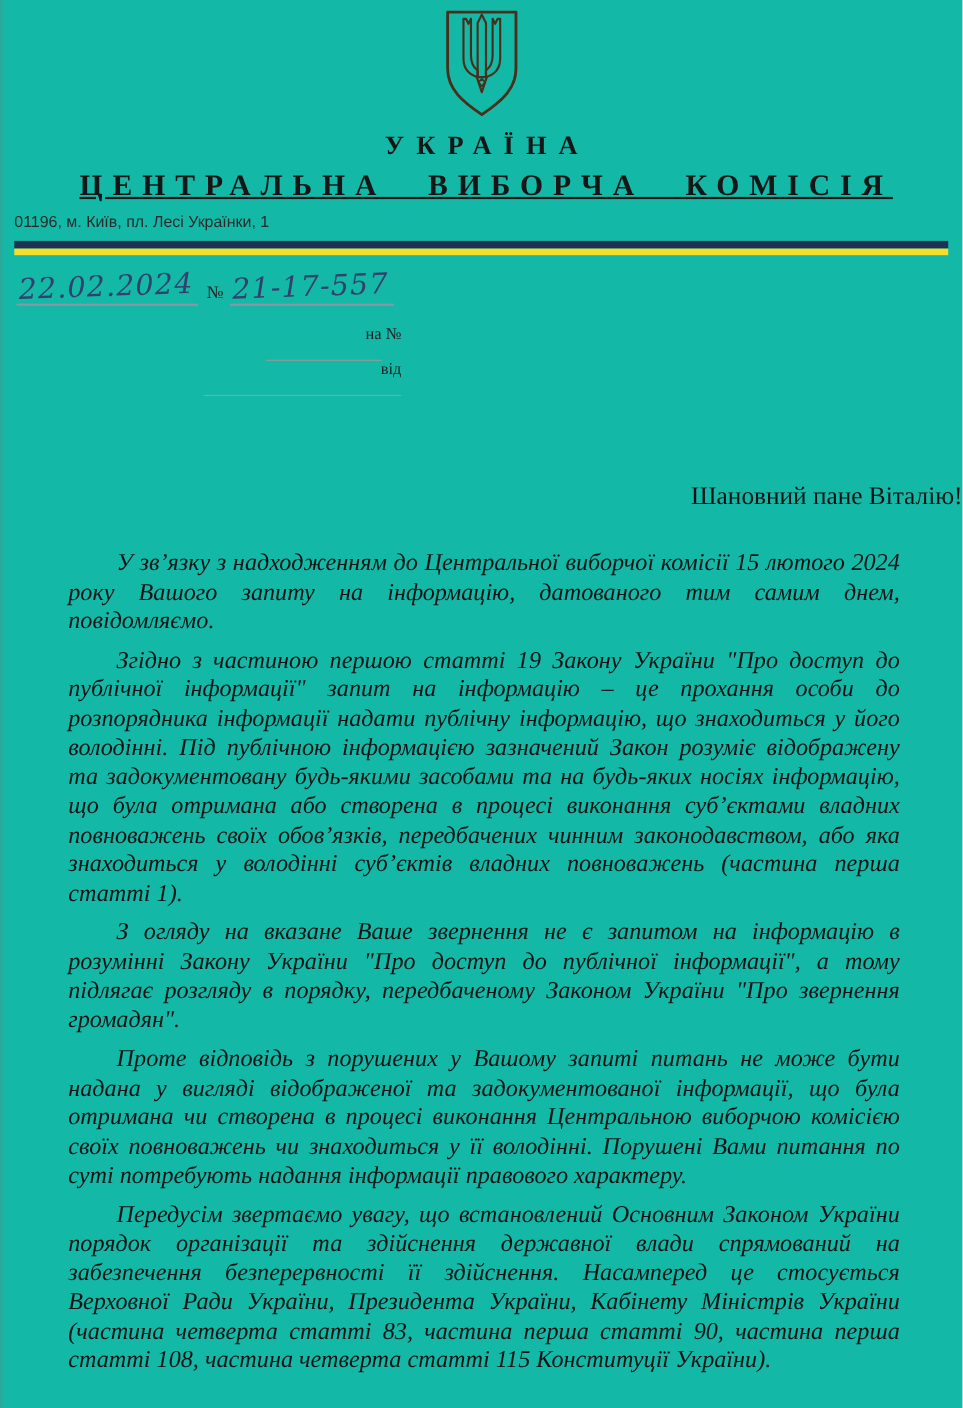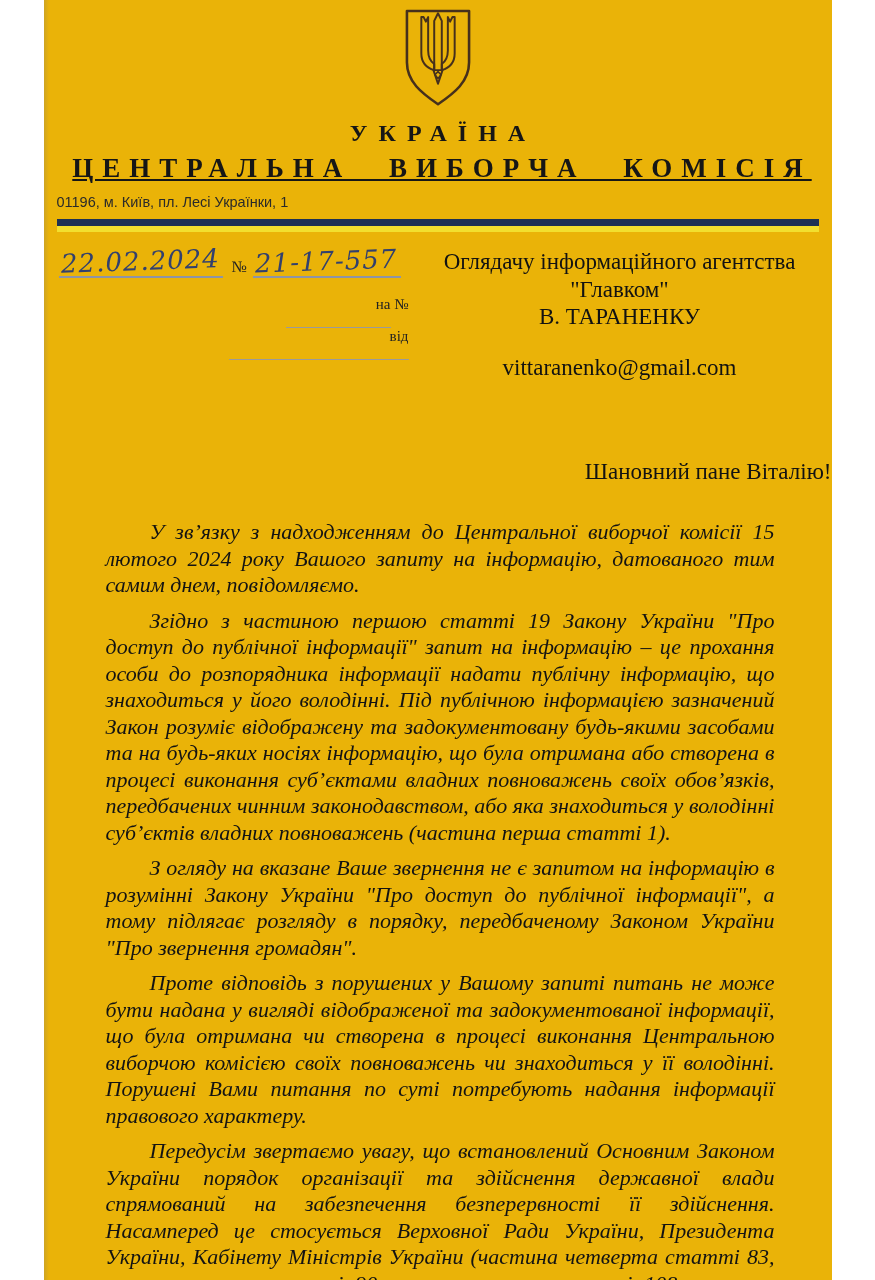--- a/index.html
+++ b/index.html
@@ -3,24 +3,24 @@
 <meta charset="utf-8">
 <title>Лист ЦВК</title>
 <style>
   html, body {
     margin: 0;
     padding: 0;
     background: #ffffff;
   }
   .page {
     position: relative;
-    width: 788px;
+    width: 875px;
     height: 1280px;
     margin: 0 auto;
-    background: #eab308;
+    background: #14b8a6;
     overflow: hidden;
     font-family: "Liberation Serif", serif;
     color: #161616;
   }
   
   .scan-edge {
     position: absolute;
     left: 0; top: 0; bottom: 0;
     width: 5px;
     background: linear-gradient(to right, rgba(120,120,120,0.25), rgba(120,120,120,0));
@@ -167,26 +167,20 @@
         <span class="u-field"><span class="handwriting" style="color: rgb(50, 64, 110);">21-17-557</span></span>
       </div>
       <div class="ref-line2">
         <span>на №</span>
         <span class="blank w1"></span>
         <span>від</span>
         <span class="blank w2"></span>
       </div>
     </div>
 
-    <div class="recipient-block">
-      <div>Оглядачу інформаційного агентства</div>
-      <div>"Главком"</div>
-      <div>В. ТАРАНЕНКУ</div>
-      <div class="recipient-email">vittaranenko@gmail.com</div>
-    </div>
   </section>
 
   <div class="salutation">Шановний пане Віталію!</div>
 
   <div class="letter-body">
     <p>У зв’язку з надходженням до Центральної виборчої комісії 15 лютого 2024 року Вашого запиту на інформацію, датованого тим самим днем, повідомляємо.</p>
     <p>Згідно з частиною першою статті 19 Закону України "Про доступ до публічної інформації" запит на інформацію – це прохання особи до розпорядника інформації надати публічну інформацію, що знаходиться у його володінні. Під публічною інформацією зазначений Закон розуміє відображену та задокументовану будь-якими засобами та на будь-яких носіях інформацію, що була отримана або створена в процесі виконання суб’єктами владних повноважень своїх обов’язків, передбачених чинним законодавством, або яка знаходиться у володінні суб’єктів владних повноважень (частина перша статті 1).</p>
     <p>З огляду на вказане Ваше звернення не є запитом на інформацію в розумінні Закону України "Про доступ до публічної інформації", а тому підлягає розгляду в порядку, передбаченому Законом України "Про звернення громадян".</p>
     <p>Проте відповідь з порушених у Вашому запиті питань не може бути надана у вигляді відображеної та задокументованої інформації, що була отримана чи створена в процесі виконання Центральною виборчою комісією своїх повноважень чи знаходиться у її володінні. Порушені Вами питання по суті потребують надання інформації правового характеру.</p>
     <p>Передусім звертаємо увагу, що встановлений Основним Законом України порядок організації та здійснення державної влади спрямований на забезпечення безперервності її здійснення. Насамперед це стосується Верховної Ради України, Президента України, Кабінету Міністрів України (частина четверта статті 83, частина перша статті 90, частина перша статті 108, частина четверта статті 115 Конституції України).</p>

